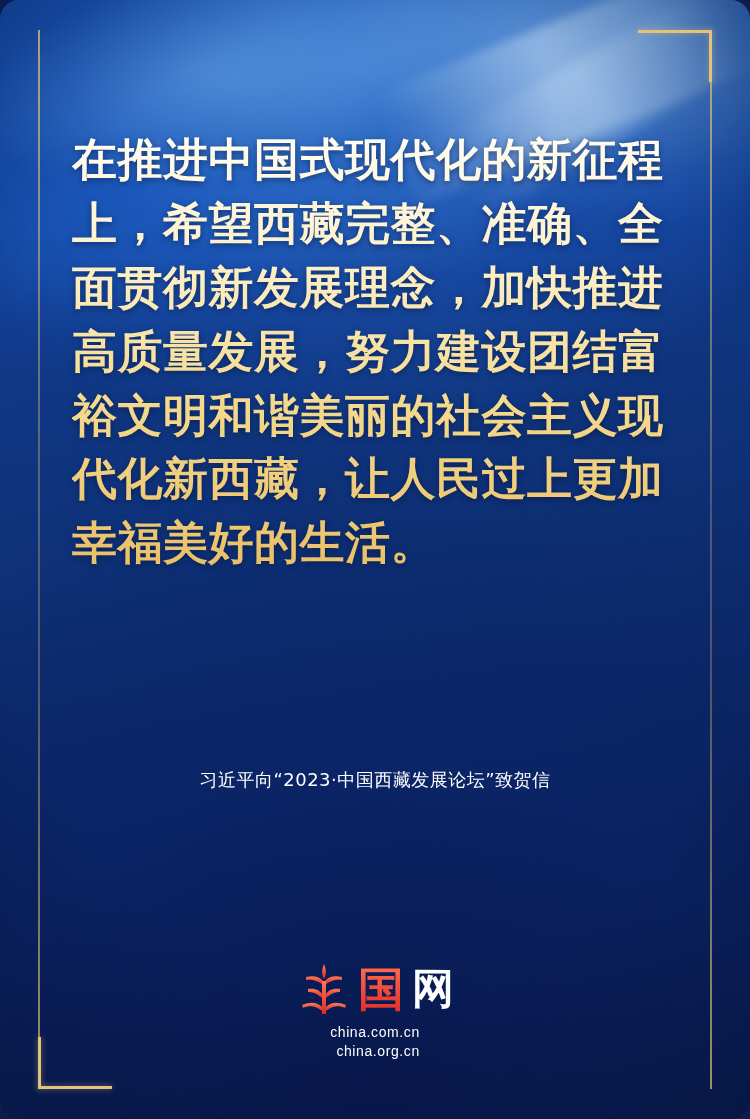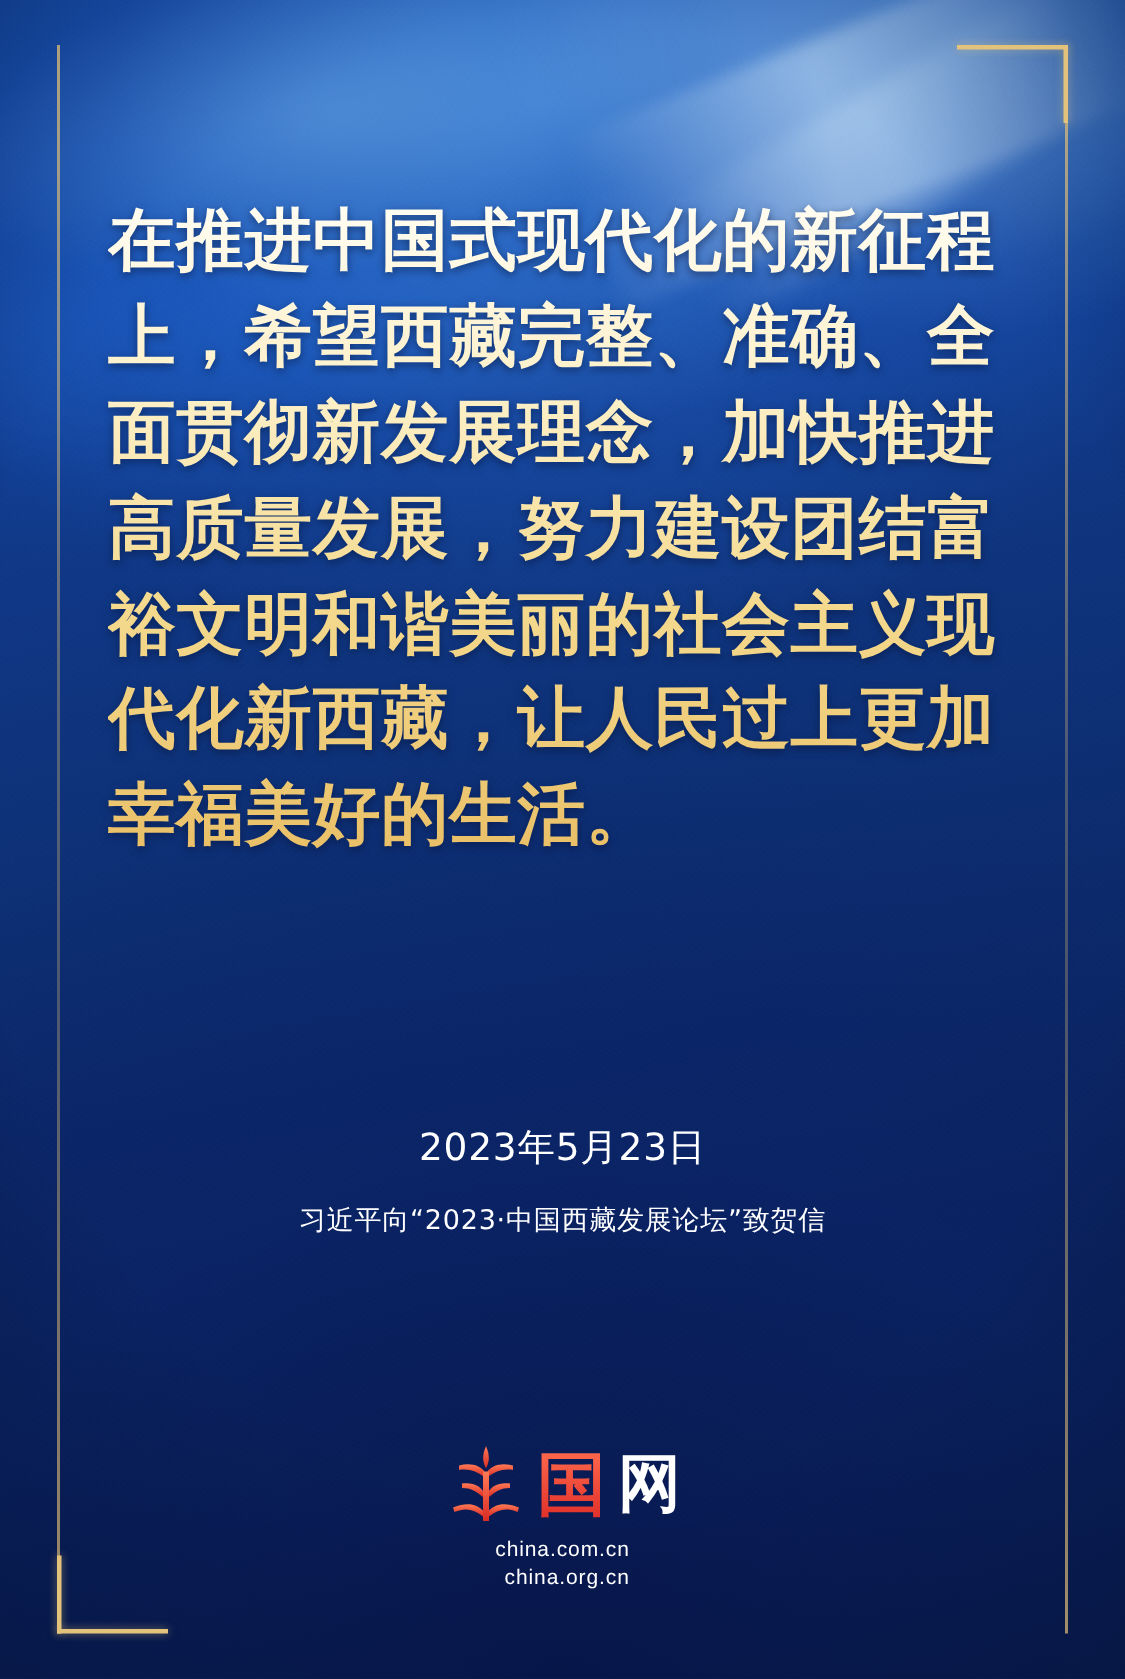--- a/index.html
+++ b/index.html
@@ -14,20 +14,21 @@
     position: relative;
     width: 750px;
     height: 1119px;
     overflow: hidden;
     background:
       radial-gradient(ellipse 85% 45% at 48% 6%, rgba(90,170,255,0.55) 0%, rgba(40,110,220,0.25) 45%, rgba(10,40,110,0) 75%),
       radial-gradient(ellipse 60% 30% at 85% 2%, rgba(140,210,255,0.40) 0%, rgba(30,90,200,0.10) 60%, rgba(10,40,110,0) 85%),
       radial-gradient(ellipse 70% 40% at 10% 10%, rgba(30,100,210,0.45) 0%, rgba(12,45,120,0.10) 60%, rgba(8,30,95,0) 85%),
       radial-gradient(ellipse 120% 70% at 50% 100%, rgba(8,24,80,0.95) 0%, rgba(10,35,105,0.55) 45%, rgba(12,50,140,0) 80%),
       linear-gradient(170deg, #0e3a8e 0%, #123f96 18%, #0f357f 38%, #0c2a6b 58%, #0a2159 76%, #08183f 100%);
+    border-radius: 19px;
   }
   
   .streak {
     position: absolute;
     pointer-events: none;
     filter: blur(8px);
     opacity: .55;
   }
   .streak.s1 {
     left: -60px; top: -40px; width: 560px; height: 230px;
@@ -232,21 +233,20 @@
     </div>
     <div class="corner bl">
       <span class="h"></span>
         <span class="v"></span>
     </div>
   </div>
 
   <div class="quote">在推进中国式现代化的新征程上，希望西藏完整、准确、全面贯彻新发展理念，加快推进高质量发展，努力建设团结富裕文明和谐美丽的社会主义现代化新西藏，让人民过上更加幸福美好的生活。</div>
 
   <div class="credits">
-    <div class="date">2023年5月23日</div>
     <div class="source">习近平向“2023·中国西藏发展论坛”致贺信</div>
   </div>
 
   <div class="logo">
     <div class="logo-row">
       <div class="logo-mark">
         <svg viewBox="0 0 56 56" width="56" height="56" aria-hidden="true">
           <defs>
             <linearGradient id="redgrad" x1="0" y1="0" x2="0" y2="1">
               <stop offset="0%" stop-color="#ff7a55"></stop>

